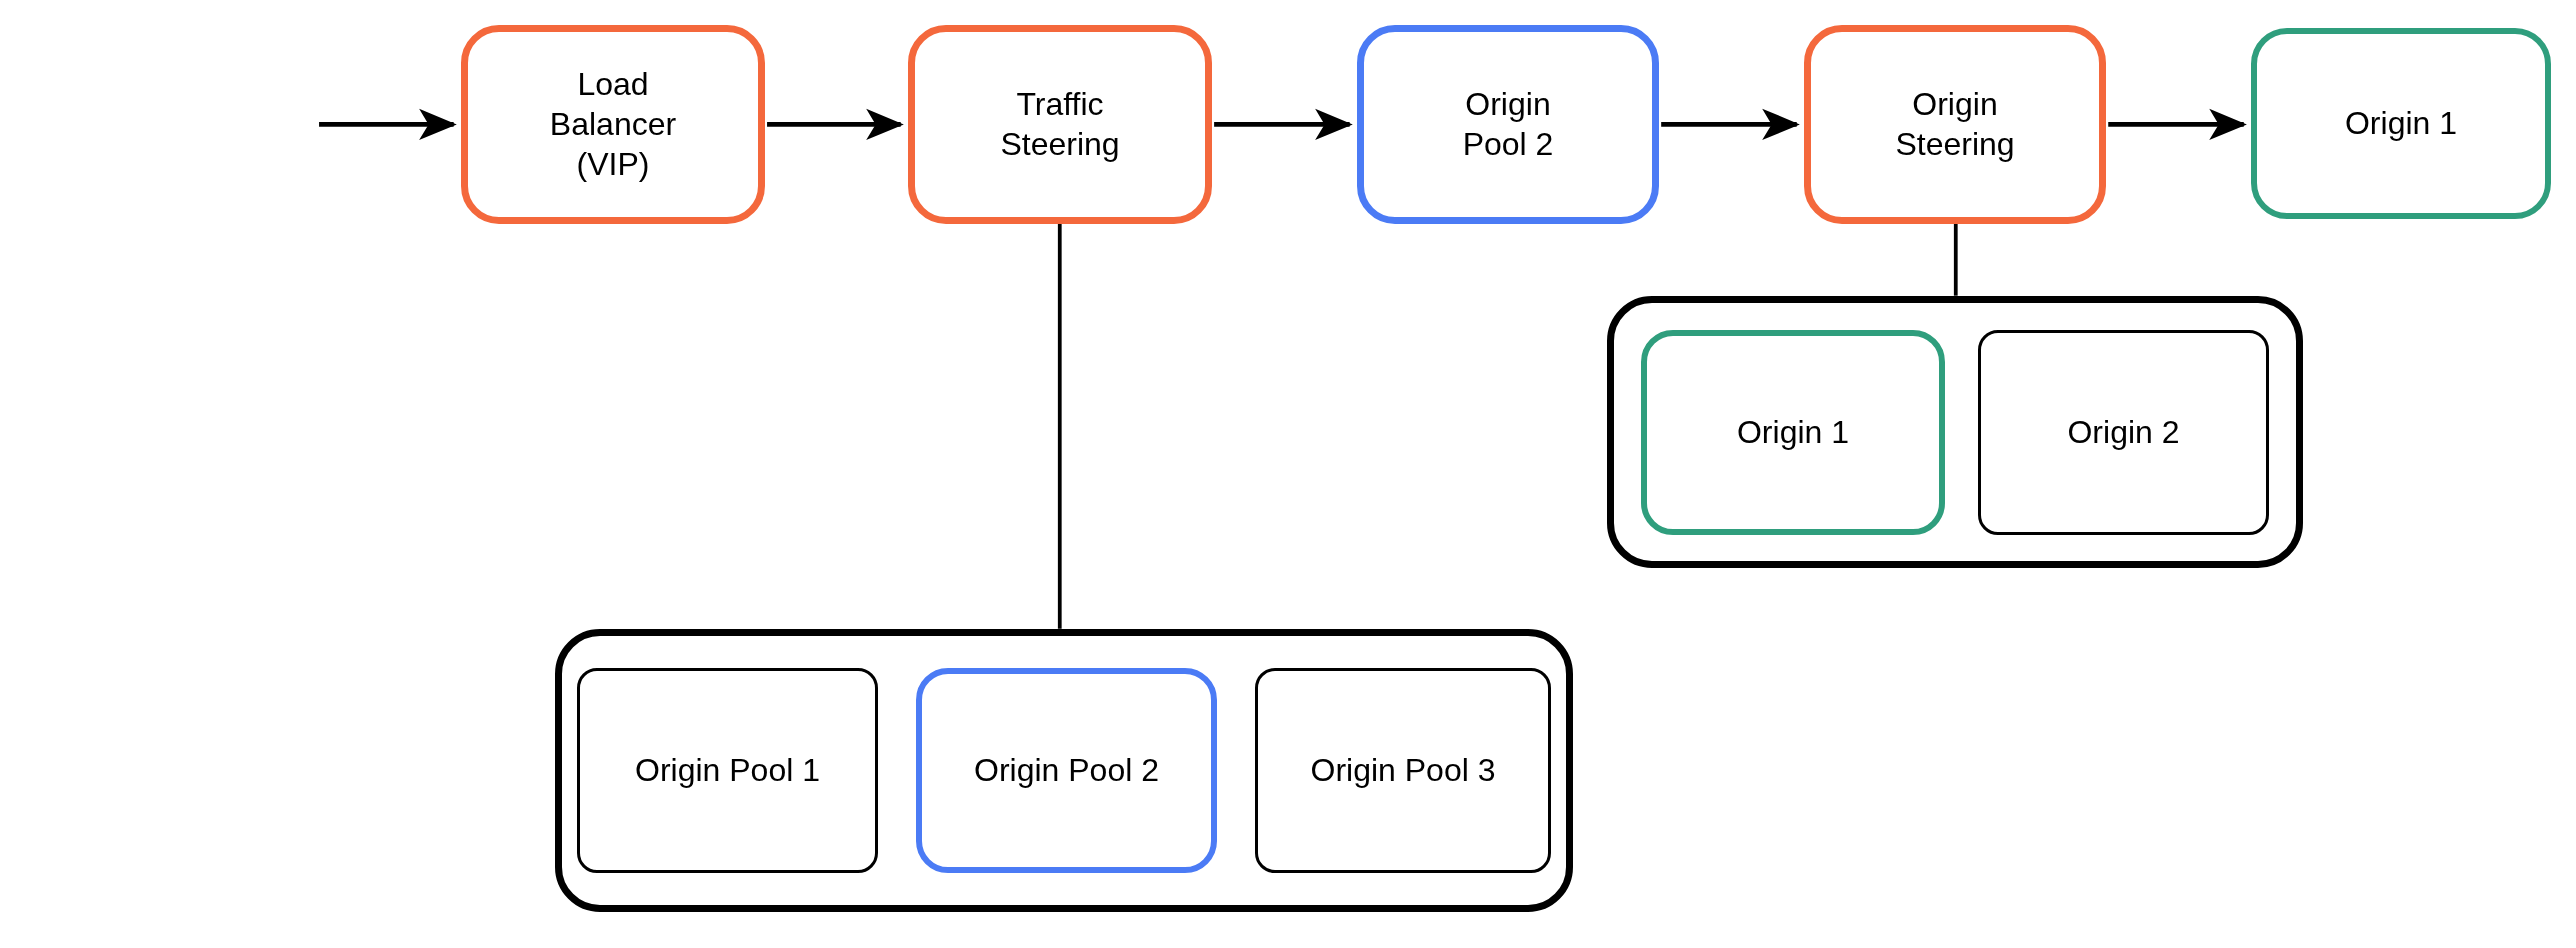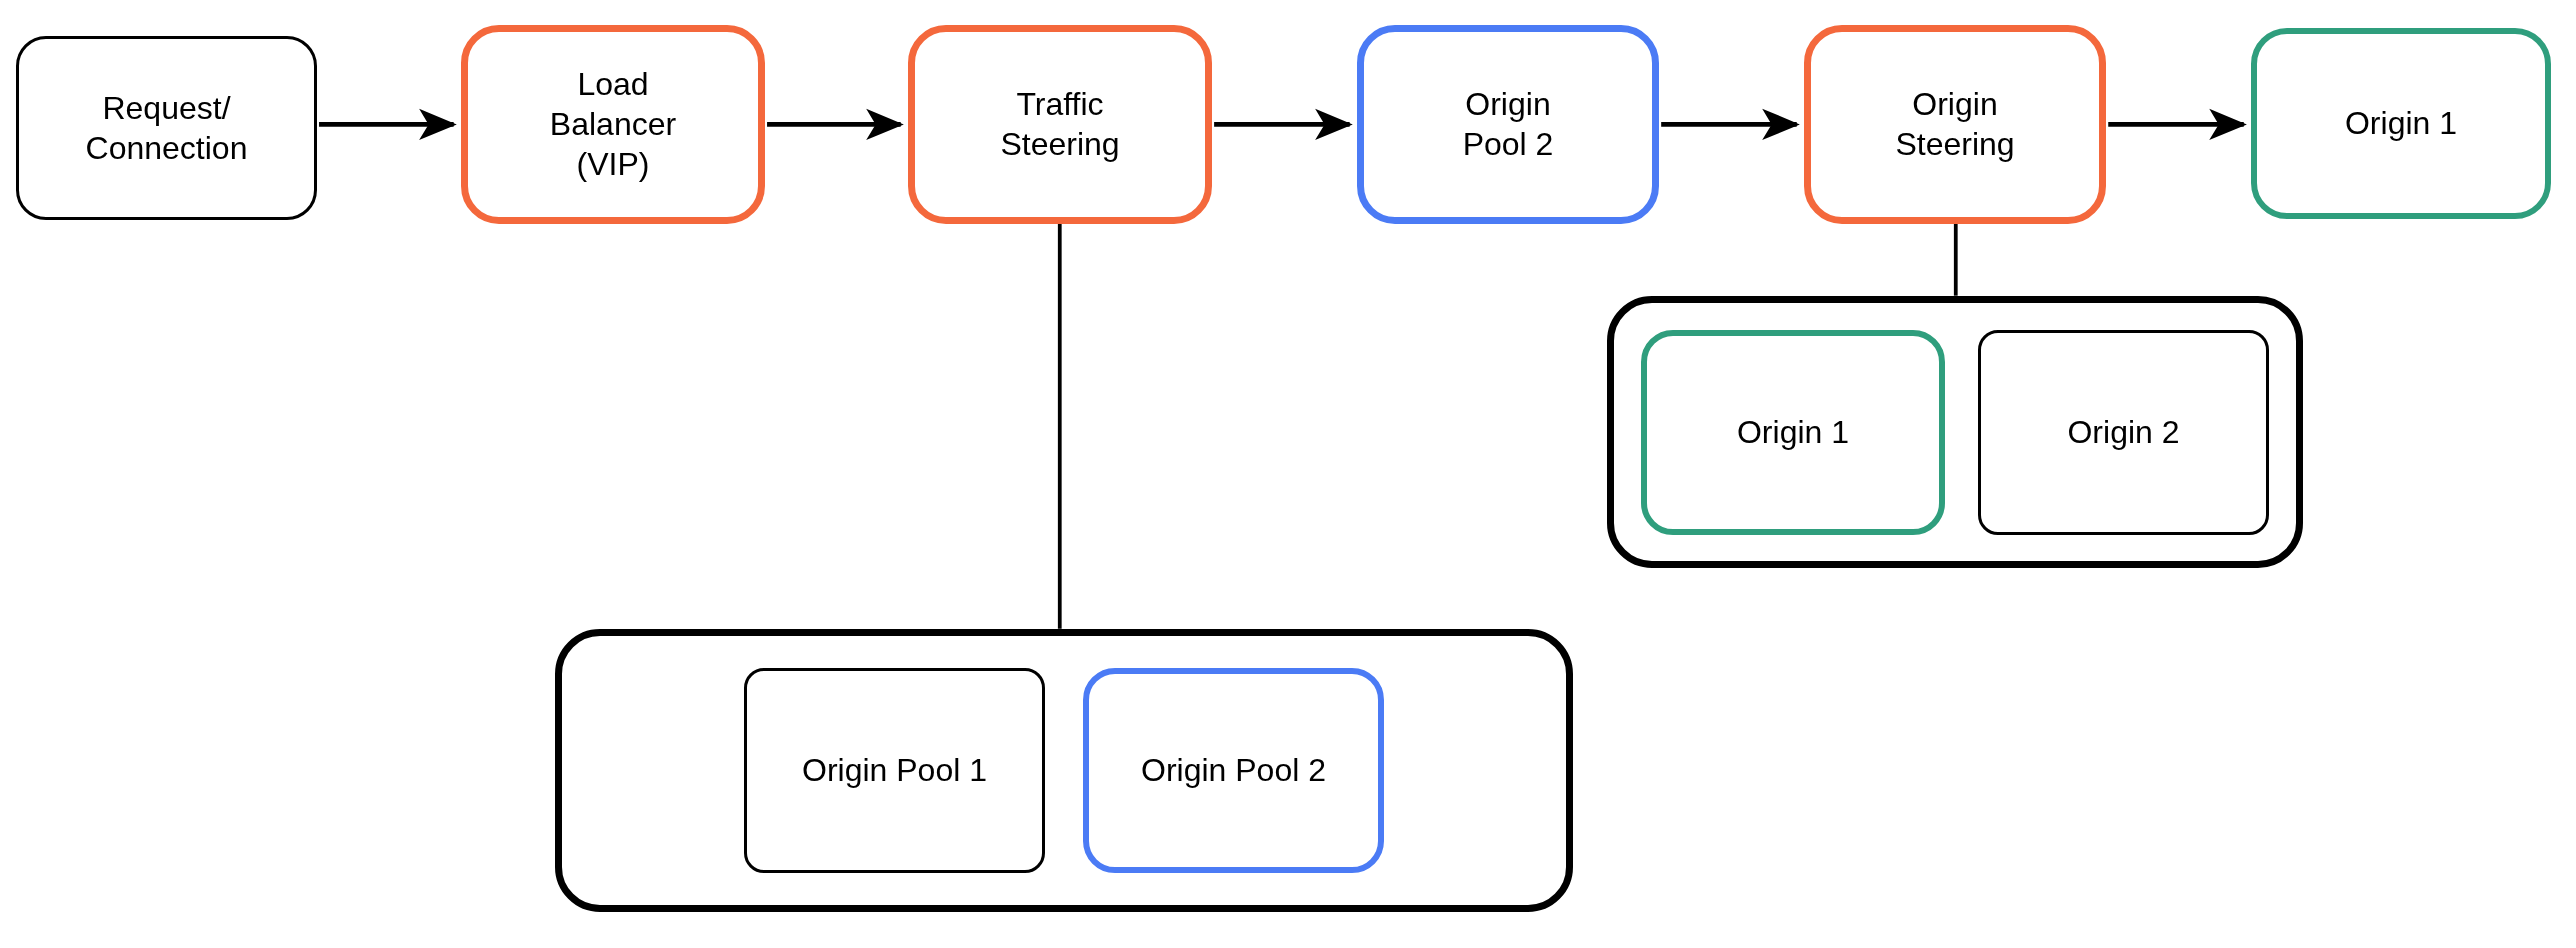--- a/index.html
+++ b/index.html
@@ -83,24 +83,20 @@
     </defs>
     <line x1="339" y1="132" x2="482" y2="132" stroke="#000000" stroke-width="5" marker-end="url(#arrowhead)"></line>
     <line x1="815" y1="132" x2="957" y2="132" stroke="#000000" stroke-width="5" marker-end="url(#arrowhead)"></line>
     <line x1="1290" y1="132" x2="1434" y2="132" stroke="#000000" stroke-width="5" marker-end="url(#arrowhead)"></line>
     <line x1="1765" y1="132" x2="1909" y2="132" stroke="#000000" stroke-width="5" marker-end="url(#arrowhead)"></line>
     <line x1="2240" y1="132" x2="2384" y2="132" stroke="#000000" stroke-width="5" marker-end="url(#arrowhead)"></line>
     <line x1="1126" y1="237" x2="1126" y2="668" stroke="#000000" stroke-width="4"></line>
     <line x1="2078" y1="237" x2="2078" y2="314" stroke="#000000" stroke-width="4"></line>
   </svg>
 
-  <div class="node b-black-thin" style="left:16px; top:36px; width:301px; height:184px;">
-    <span class="label">Request/
-Connection</span>
-  </div>
 
   <div class="node b-orange" style="left:461px; top:24.5px; width:304px; height:199px;">
     <span class="label">Load
 Balancer
 (VIP)</span>
   </div>
 
   <div class="node b-orange" style="left:908px; top:24.5px; width:304px; height:199px;">
     <span class="label">Traffic
 Steering</span>
@@ -122,20 +118,24 @@
 
   <div class="group pools-group" style="left:555px; top:629px; width:1018px; height:283px;">
     <div class="inner inner-thin" style="width:301px; height:205px;">
       <span class="label">Origin
 Pool 1</span>
     </div>
     <div class="inner inner-blue" style="width:301px; height:205px;">
       <span class="label">Origin
 Pool 2</span>
     </div>
+    <div class="inner inner-thin" style="width:296px; height:205px;">
+      <span class="label">Origin
+Pool 3</span>
+    </div>
   </div>
 
   <div class="group origins-group" style="left:1607px; top:296px; width:696px; height:272px;">
     <div class="inner inner-green" style="width:304px; height:205px;">
       <span class="label">Origin 1</span>
     </div>
     <div class="inner inner-thin" style="width:291px; height:205px;">
       <span class="label">Origin 2</span>
     </div>
   </div>

